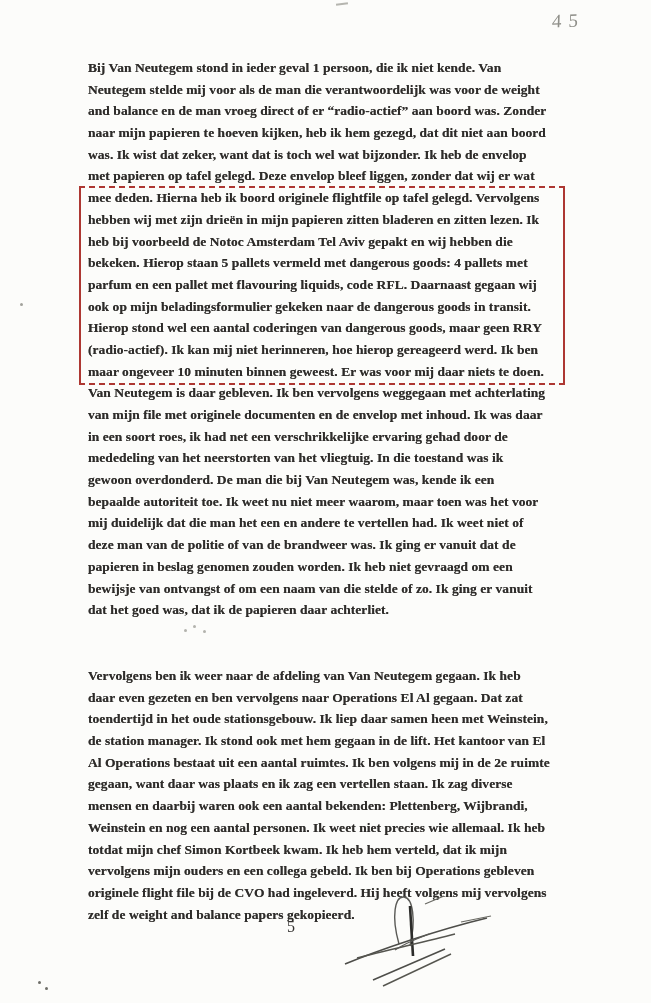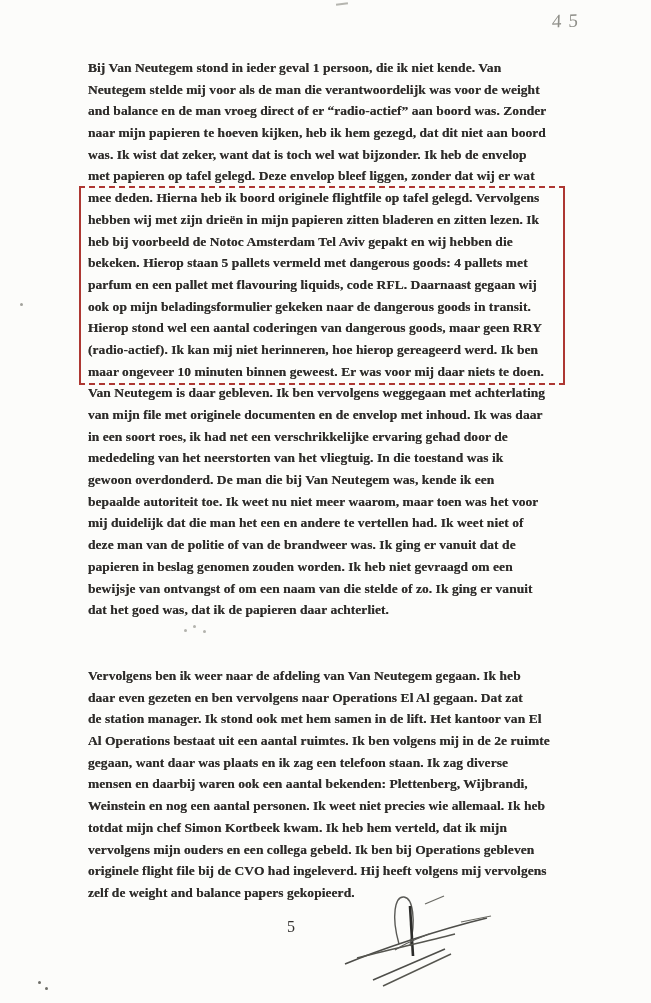--- a/index.html
+++ b/index.html
@@ -127,23 +127,24 @@
 
   <div class="redbox"></div>
 
   <div class="artifact smudge-dot sm1"></div>
   <div class="artifact smudge-dot sm2"></div>
   <div class="artifact smudge-dot sm3"></div>
 
   <div class="para p2">
       <div class="line">Vervolgens ben ik weer naar de afdeling van Van Neutegem gegaan. Ik heb</div>
       <div class="line">daar even gezeten en ben vervolgens naar Operations El Al gegaan. Dat zat</div>
-      <div class="line">de station manager. Ik stond ook met hem samen in de lift. Het kantoor van El</div>
+      <div class="line">toendertijd in het oude stationsgebouw. Ik liep daar samen heen met Weinstein,</div>
+      <div class="line">de station manager. Ik stond ook met hem gegaan in de lift. Het kantoor van El</div>
       <div class="line">Al Operations bestaat uit een aantal ruimtes. Ik ben volgens mij in de 2e ruimte</div>
-      <div class="line">gegaan, want daar was plaats en ik zag een telefoon staan. Ik zag diverse</div>
+      <div class="line">gegaan, want daar was plaats en ik zag een vertellen staan. Ik zag diverse</div>
       <div class="line">mensen en daarbij waren ook een aantal bekenden: Plettenberg, Wijbrandi,</div>
       <div class="line">Weinstein en nog een aantal personen. Ik weet niet precies wie allemaal. Ik heb</div>
       <div class="line">totdat mijn chef Simon Kortbeek kwam. Ik heb hem verteld, dat ik mijn</div>
       <div class="line">vervolgens mijn ouders en een collega gebeld. Ik ben bij Operations gebleven</div>
       <div class="line">originele flight file bij de CVO had ingeleverd. Hij heeft volgens mij vervolgens</div>
       <div class="line para-end">zelf de weight and balance papers gekopieerd.</div>
     </div>
 
   <div class="footer-num">5</div>
 

